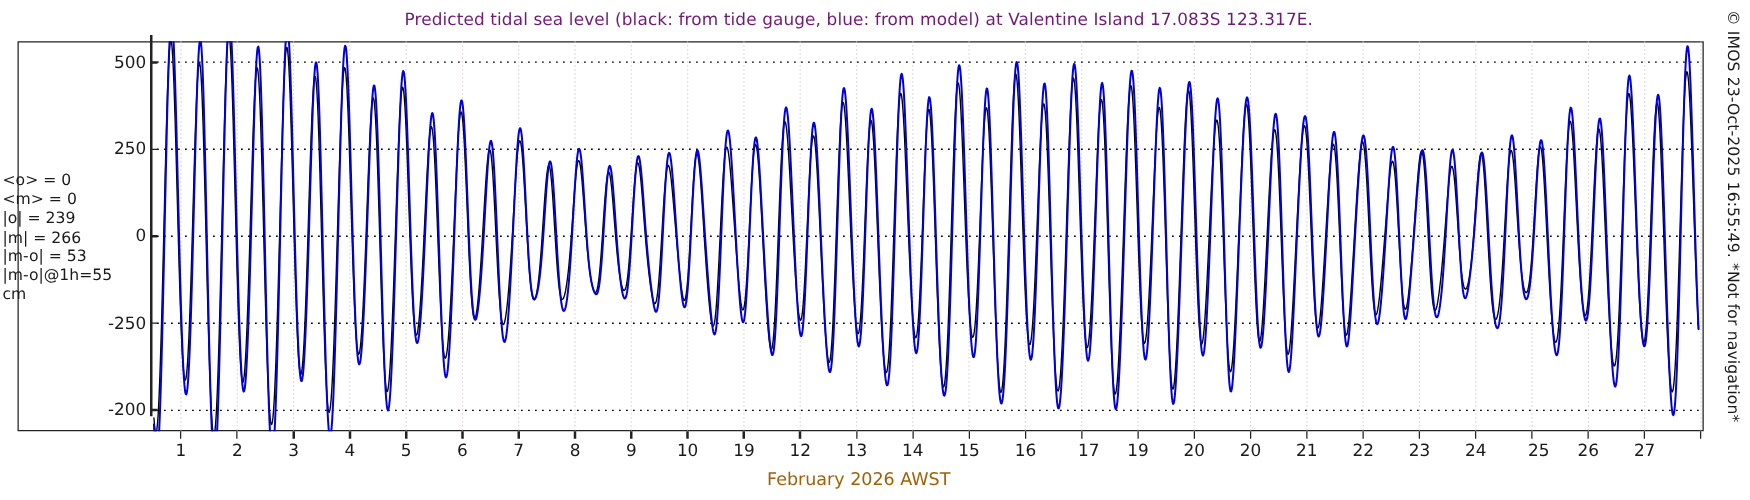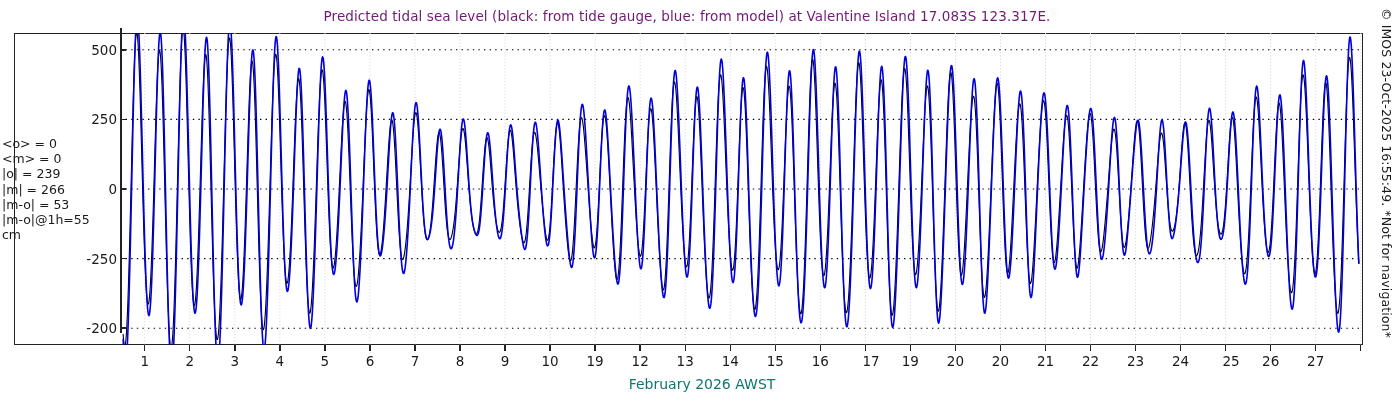--- a/index.html
+++ b/index.html
@@ -103,25 +103,25 @@
     position: absolute;
     top: 353px;
     font-size: 13.5px;
     color: #1a1a1a;
     white-space: nowrap;
     transform: translateX(-50%);
   }
   .x-axis-title {
     position: absolute;
     top: 376px;
-    left: 15px;
+    left: 0;
     width: 1374px;
     text-align: center;
     font-size: 14px;
-    color: #0f766e;
+    color: #a16207;
     white-space: nowrap;
   }
   
   .stats-block {
     position: absolute;
     left: 2px;
     top: 136px;
     width: 128px;
     text-align: left;
     font-size: 12.5px;

